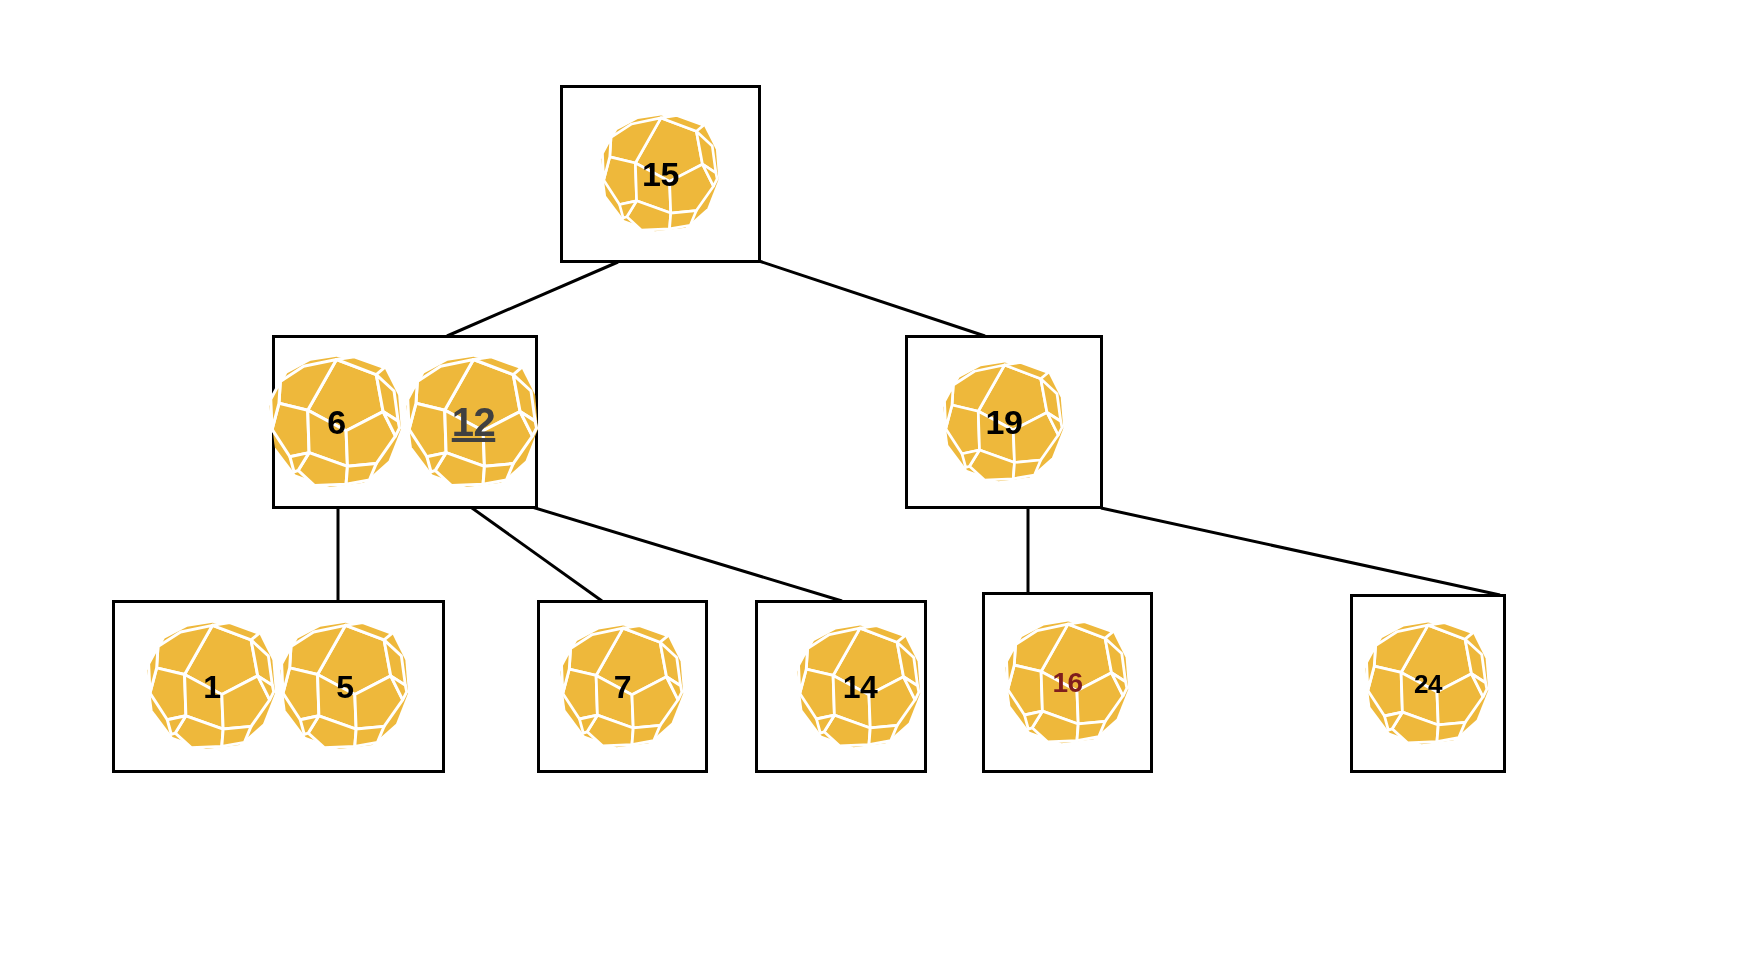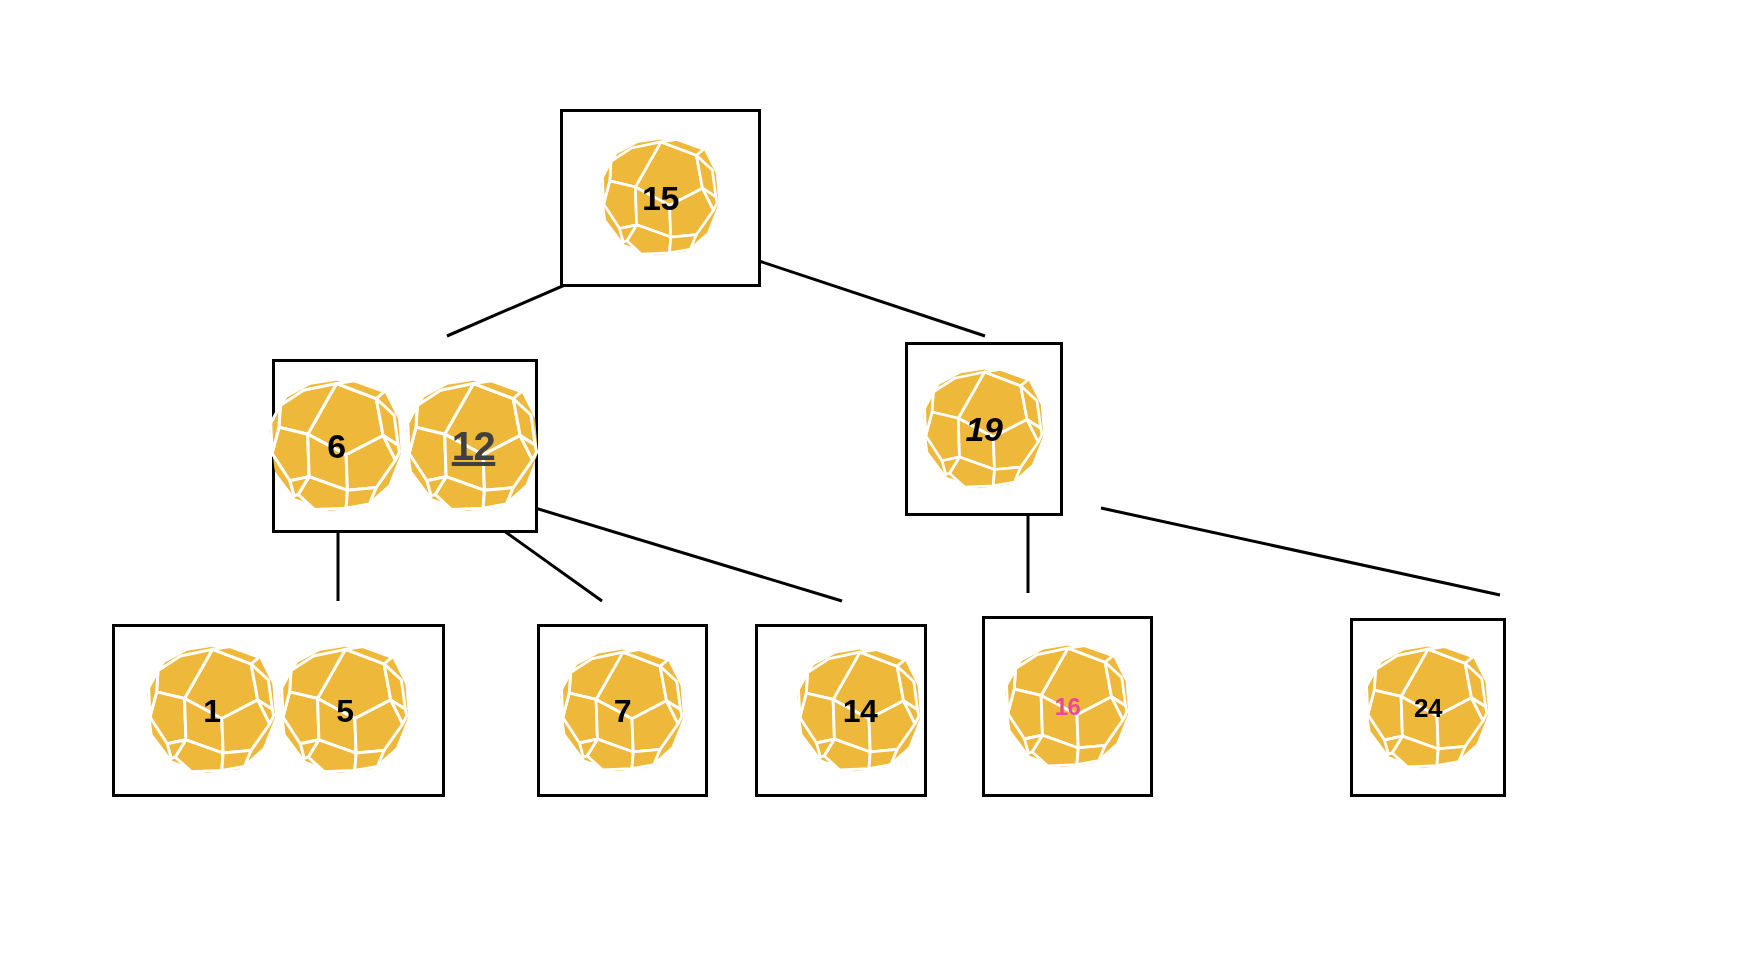--- a/index.html
+++ b/index.html
@@ -28,21 +28,20 @@
   }
   .node-box {
     position: absolute;
     box-sizing: border-box;
     border: 3px solid #84cc16;
     background: #ffffff;
     display: flex;
     flex-direction: row;
     align-items: center;
     justify-content: center;
-    margin-top: 24px;
   }
   .key-cell {
     position: relative;
     display: inline-block;
   }
   .key-svg {
     display: block;
   }
   .key-label {
     position: absolute;
@@ -126,21 +125,21 @@
             <polygon points="79,15 92,27 95,49 84,42" fill="#eeb83b" stroke="#ffffff" stroke-width="2.2" stroke-linejoin="round"></polygon>
             <polygon points="84,42 93,60 96,54 95,49" fill="#eeb83b" stroke="#ffffff" stroke-width="2.2" stroke-linejoin="round"></polygon>
             <polygon points="58,82 79,80 74,92 57,95" fill="#eeb83b" stroke="#ffffff" stroke-width="2.2" stroke-linejoin="round"></polygon>
             <polygon points="16,75 30,72 22,85 19,86" fill="#eeb83b" stroke="#ffffff" stroke-width="2.2" stroke-linejoin="round"></polygon>
             <polygon points="9,20 8,36 3,55 2,33" fill="#eeb83b" stroke="#ffffff" stroke-width="2.2" stroke-linejoin="round"></polygon>
             <polygon points="79,15 50,4 63,2 85,10" fill="#eeb83b" stroke="#ffffff" stroke-width="2.2" stroke-linejoin="round"></polygon>
           </svg>
           <span class="key-label" style="font-size: 40px; color: #404040; text-decoration: underline;">12</span>
         </div>
       </div>
-      <div class="node-box" style="left: 905px; top: 318px; width: 158px; height: 174px; border-color: rgb(0, 0, 0); font-style: italic;">
+      <div class="node-box" style="left: 905px; top: 335px; width: 198px; height: 174px; border-color: rgb(0, 0, 0);">
         <div class="key-cell" style="width: 125px; height: 125px;">
           <svg class="key-svg" width="125" height="125" viewBox="0 0 100 100">
             <polygon points="50,2 85,10 95,30 97,55 88,78 70,94 45,97 20,88 5,68 1,38 14,14 31,5" fill="#eeb83b"></polygon>
             <polygon points="50,4 79,15 84,42 57,56 29,41" fill="#eeb83b" stroke="#ffffff" stroke-width="2.2" stroke-linejoin="round"></polygon>
             <polygon points="50,4 29,41 8,36 9,20 26,9" fill="#eeb83b" stroke="#ffffff" stroke-width="2.2" stroke-linejoin="round"></polygon>
             <polygon points="8,36 29,41 30,72 16,75 3,55" fill="#eeb83b" stroke="#ffffff" stroke-width="2.2" stroke-linejoin="round"></polygon>
             <polygon points="29,41 57,56 58,82 30,72" fill="#eeb83b" stroke="#ffffff" stroke-width="2.2" stroke-linejoin="round"></polygon>
             <polygon points="57,56 84,42 93,60 79,80 58,82" fill="#eeb83b" stroke="#ffffff" stroke-width="2.2" stroke-linejoin="round"></polygon>
             <polygon points="30,72 58,82 57,95 34,96 22,85" fill="#eeb83b" stroke="#ffffff" stroke-width="2.2" stroke-linejoin="round"></polygon>
             <polygon points="79,15 92,27 95,49 84,42" fill="#eeb83b" stroke="#ffffff" stroke-width="2.2" stroke-linejoin="round"></polygon>
@@ -241,21 +240,21 @@
             <polygon points="29,41 57,56 58,82 30,72" fill="#eeb83b" stroke="#ffffff" stroke-width="2.2" stroke-linejoin="round"></polygon>
             <polygon points="57,56 84,42 93,60 79,80 58,82" fill="#eeb83b" stroke="#ffffff" stroke-width="2.2" stroke-linejoin="round"></polygon>
             <polygon points="30,72 58,82 57,95 34,96 22,85" fill="#eeb83b" stroke="#ffffff" stroke-width="2.2" stroke-linejoin="round"></polygon>
             <polygon points="79,15 92,27 95,49 84,42" fill="#eeb83b" stroke="#ffffff" stroke-width="2.2" stroke-linejoin="round"></polygon>
             <polygon points="84,42 93,60 96,54 95,49" fill="#eeb83b" stroke="#ffffff" stroke-width="2.2" stroke-linejoin="round"></polygon>
             <polygon points="58,82 79,80 74,92 57,95" fill="#eeb83b" stroke="#ffffff" stroke-width="2.2" stroke-linejoin="round"></polygon>
             <polygon points="16,75 30,72 22,85 19,86" fill="#eeb83b" stroke="#ffffff" stroke-width="2.2" stroke-linejoin="round"></polygon>
             <polygon points="9,20 8,36 3,55 2,33" fill="#eeb83b" stroke="#ffffff" stroke-width="2.2" stroke-linejoin="round"></polygon>
             <polygon points="79,15 50,4 63,2 85,10" fill="#eeb83b" stroke="#ffffff" stroke-width="2.2" stroke-linejoin="round"></polygon>
           </svg>
-          <span class="key-label" style="font-size: 24px; color: #ec4899;">16</span>
+          <span class="key-label" style="font-size: 28px; color: #7f1d1d;">16</span>
         </div>
       </div>
       <div class="node-box" style="left: 1350px; top: 594px; width: 156px; height: 179px; border-color: rgb(0, 0, 0);">
         <div class="key-cell" style="width: 128px; height: 128px;">
           <svg class="key-svg" width="128" height="128" viewBox="0 0 100 100">
             <polygon points="50,2 85,10 95,30 97,55 88,78 70,94 45,97 20,88 5,68 1,38 14,14 31,5" fill="#eeb83b"></polygon>
             <polygon points="50,4 79,15 84,42 57,56 29,41" fill="#eeb83b" stroke="#ffffff" stroke-width="2.2" stroke-linejoin="round"></polygon>
             <polygon points="50,4 29,41 8,36 9,20 26,9" fill="#eeb83b" stroke="#ffffff" stroke-width="2.2" stroke-linejoin="round"></polygon>
             <polygon points="8,36 29,41 30,72 16,75 3,55" fill="#eeb83b" stroke="#ffffff" stroke-width="2.2" stroke-linejoin="round"></polygon>
             <polygon points="29,41 57,56 58,82 30,72" fill="#eeb83b" stroke="#ffffff" stroke-width="2.2" stroke-linejoin="round"></polygon>

